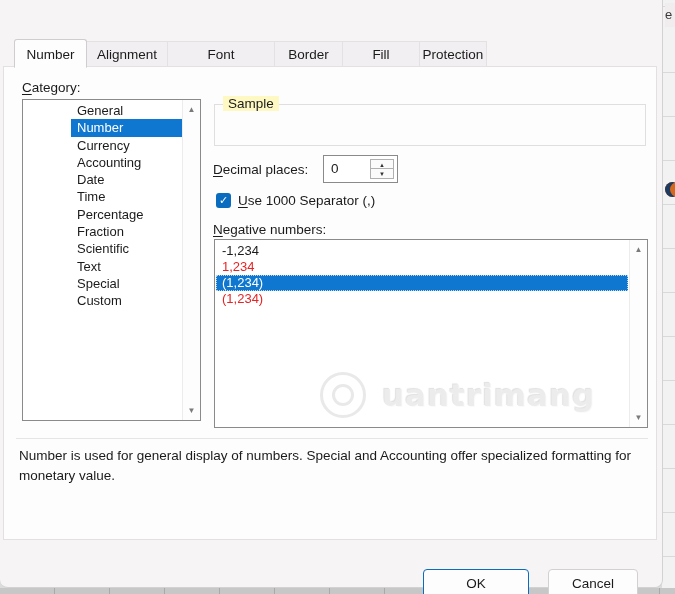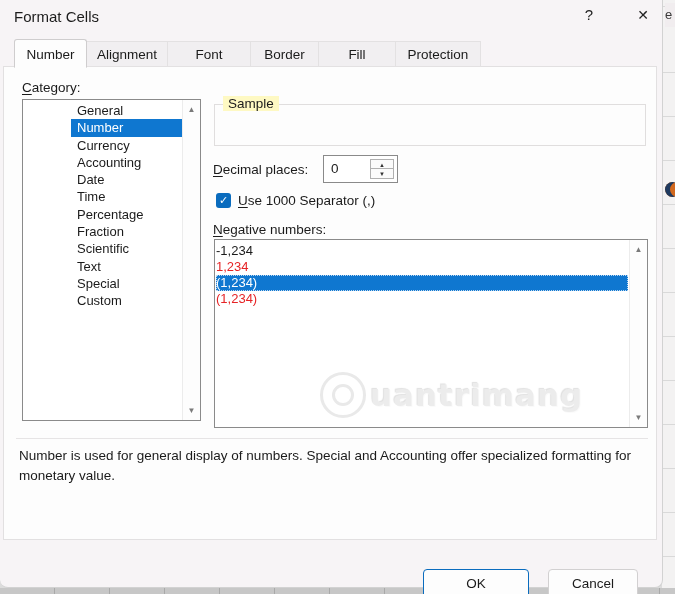--- a/index.html
+++ b/index.html
@@ -56,22 +56,22 @@
   .tab {
     height:26px; line-height:25px; text-align:center; font-size:13.5px;
     background:#f1eff1; border:1px solid #e3e1e2; margin-left:-1px;
     color:#1b1b1b;
   }
   .tab.active {
     height:29px; line-height:29px; background:#fdfdfd;
     border:1px solid #cfcdce; border-bottom:1px solid #fdfdfd;
     border-radius:3px 3px 0 0; position:relative; z-index:4; margin-bottom:-1px;
   }
-  .tab.w0{width:73px}.tab.w1{width:82px}.tab.w2{width:84px}
-  .tab.w3{width:69px}.tab.w4{width:78px}.tab.w5{width:86px}
+  .tab.w0{width:73px}.tab.w1{width:82px}.tab.w2{width:108px}
+  .tab.w3{width:69px}.tab.w4{width:78px}.tab.w5{width:68px}
 
   
   .page {
     position:absolute; left:3px; top:66px; width:654px; height:474px;
     background:#fdfdfd; border:1px solid #e2e0e1; z-index:2;
   }
   .u { text-decoration:underline; text-underline-offset:2px; }
   .field-label { position:absolute; font-size:13.5px; color:#1b1b1b; }
 
   
@@ -124,21 +124,21 @@
   .checkbox {
     position:absolute; left:212px; top:126px; width:15px; height:15px;
     background:#0a6cbe; border-radius:3px; color:#fff; font-size:11px;
     line-height:15px; text-align:center;
   }
   .chk-label { left:234px; top:126px; }
 
   
   .neg-label { left:209px; top:155px; }
   .neg-list { left:210px; top:172px; width:434px; height:189px; }
-  .neg-item { height:16px; line-height:16px; font-size:13px; white-space:nowrap; }
+  .neg-item { height:16px; line-height:16px; padding-left:6px; font-size:13px; white-space:nowrap; }
   .neg-inner { position:absolute; left:1px; top:3px; right:19px; }
   .neg-item.red { color:#e62325; }
   .neg-item.selected {
     background:#0f77d0; color:#fff;
     outline:1px dotted #bcd8f2; outline-offset:-1px;
   }
 
   
   .watermark {
     position:absolute; left:105px; top:132px; display:flex; align-items:center;
@@ -146,21 +146,21 @@
   }
   .wm-logo {
     width:46px; height:46px; border:3px solid #e9e9e9; border-radius:50%;
     display:flex; align-items:center; justify-content:center;
     box-shadow:1px 1px 1px #fff;
   }
   .wm-bulb { width:22px; height:22px; border:3px solid #e9e9e9; border-radius:50%; }
   .wm-text {
     font-size:31px; font-weight:600; letter-spacing:1px; color:#ececec;
     text-shadow:1px 1px 1px #fafafa, -1px -1px 1px #e0e0e0;
-    margin-left:4px; font-family:"DejaVu Sans", sans-serif;
+    margin-left:16px; font-family:"DejaVu Sans", sans-serif;
   }
 
   
   .separator { position:absolute; left:12px; top:371px; width:632px; height:1px; background:#e6e4e5; }
   .description { position:absolute; left:15px; top:379px; width:640px; font-size:13.5px; line-height:20px; color:#1b1b1b; }
   .description span { display:block; }
 
   
   .btn {
     position:absolute; top:553px; height:29px; background:#fdfdfd;
@@ -176,25 +176,20 @@
 <div id="stage">
 
   <div class="excel-sliver">
     <div class="bg-text">e</div>
     <div class="bg-avatar"></div>
   </div>
   <div class="bottom-strip"></div>
 
   <div class="dialog">
 
-    <div class="titlebar">
-      <div class="title">Format Cells</div>
-      <div class="help-btn">?</div>
-      <div class="close-btn">✕</div>
-    </div>
 
     <div class="tabstrip">
       <div class="tab active w0">Number</div>
       <div class="tab w1">Alignment</div>
       <div class="tab w2">Font</div>
       <div class="tab w3">Border</div>
       <div class="tab w4">Fill</div>
       <div class="tab w5">Protection</div>
     </div>
 

